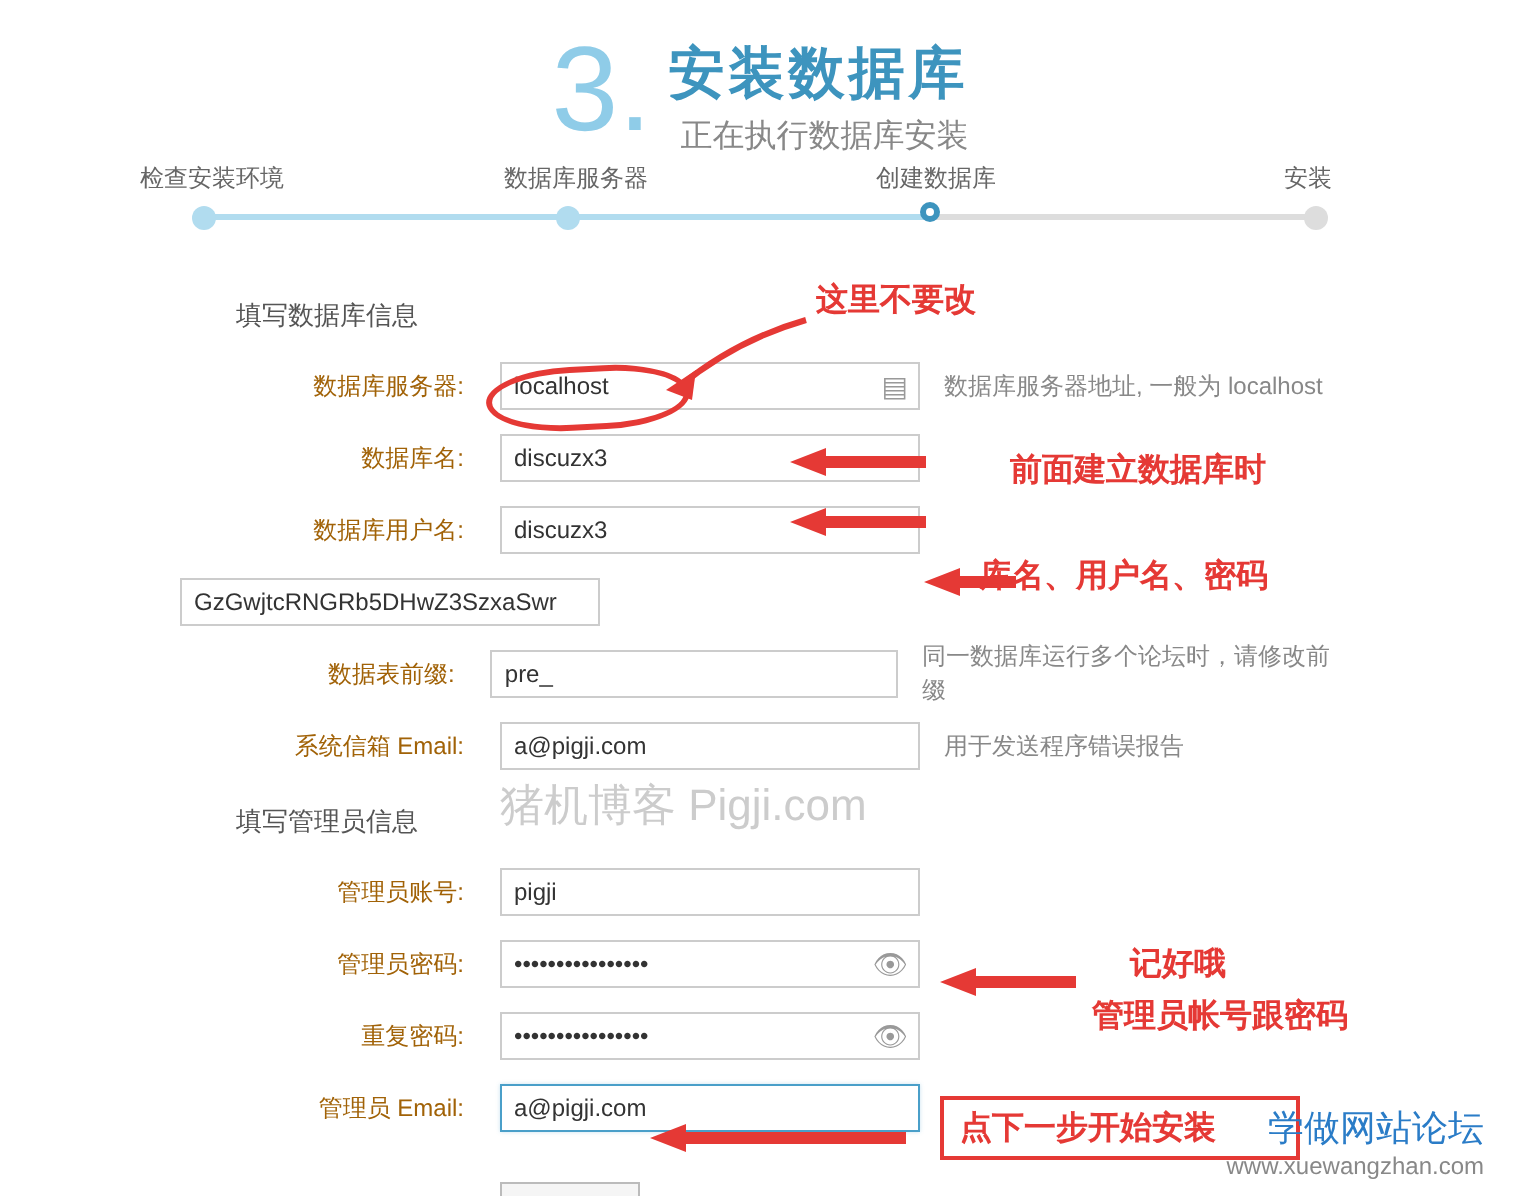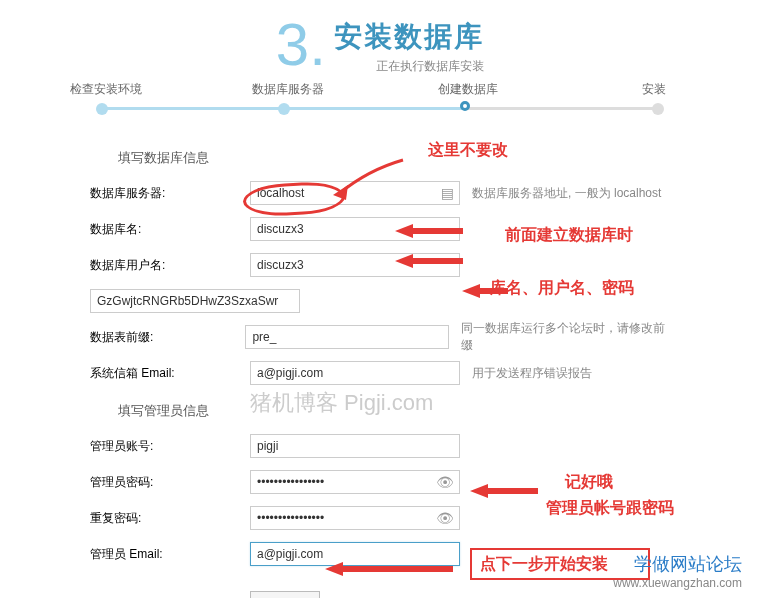--- a/index.html
+++ b/index.html
@@ -2,37 +2,37 @@
 <html><head>
   <meta charset="utf-8">
   <style>
     * { margin: 0; padding: 0; box-sizing: border-box; }
     body { font-family: "Microsoft YaHei", Arial, sans-serif; font-size: 12px; color: #666; background: #fff; width: 760px; height: 598px; position: relative; overflow: hidden; }
     
     .header { text-align: center; padding-top: 10px; }
     .step-number { display: inline-block; vertical-align: top; font-size: 60px; font-weight: 300; color: #8fcce8; font-family: Arial; margin-right: 5px; }
     .title-block { display: inline-block; vertical-align: top; text-align: right; padding-top: 8px; }
     .title { font-size: 28px; color: #3d94be; font-weight: bold; letter-spacing: 2px; }
-    .subtitle { font-size: 12px; color: #888; margin-top: 2px; }
+    .subtitle { font-size: 16px; color: #888; margin-top: 2px; }
     
     .progress { position: relative; margin: 20px 90px 30px 90px; height: 20px; }
     .progress-line { position: absolute; top: 8px; height: 3px; }
     .line1 { left: 12px; width: 182px; background: #b1dcef; }
     .line2 { left: 194px; width: 182px; background: #b1dcef; }
     .line3 { left: 376px; width: 192px; background: #ddd; }
     .progress-dot { position: absolute; width: 12px; height: 12px; border-radius: 50%; top: 4px; }
     .dot-done { background: #b1dcef; }
     .dot-current { background: #fff; border: 3px solid #3d94be; width: 10px; height: 10px; top: 2px; }
     .dot-future { background: #ddd; }
     .progress-label { position: absolute; top: -18px; font-size: 12px; color: #666; white-space: nowrap; }
     
     .form-section { margin: 0 90px; }
     .section-title { font-size: 13px; color: #555; margin: 15px 0 12px 28px; }
     .form-row { display: flex; align-items: center; margin-bottom: 8px; height: 28px; }
-    .form-label { width: 160px; padding-right: 18px; color: #000000; font-size: 12px; }
+    .form-label { width: 160px; text-align: right; padding-right: 18px; color: #a16207; font-size: 12px; }
     .form-input { width: 210px; height: 24px; border: 1px solid #ccc; padding: 0 6px; font-size: 12px; color: #333; background: #fff; }
     .form-input.focused { border: 1px solid #4a9fc9; box-shadow: 0 0 2px rgba(74,159,201,0.3); }
     .form-hint { margin-left: 12px; color: #888; font-size: 12px; }
     .input-wrap { position: relative; width: 210px; }
     .input-icon { position: absolute; right: 6px; top: 4px; color: #999; font-size: 14px; pointer-events: none; }
     
     .btn-next { margin-left: 160px; margin-top: 15px; padding: 4px 16px; border: 1px solid #bbb; background: #f5f5f5; cursor: pointer; font-size: 12px; color: #555; }
     
     .annot { position: absolute; color: #e53935; font-size: 16px; font-weight: bold; pointer-events: none; }
     .arrow { position: absolute; pointer-events: none; }
@@ -133,21 +133,21 @@
   <div class="form-row">
     <div class="form-label">管理员 Email:</div>
     <input class="form-input focused" value="a@pigji.com" style="">
   </div>
   
   <button class="btn-next">下一步</button>
 </div>
 
 <div class="circle-mark" style="left:243px; top:183px; width:102px; height:32px;"></div>
 
-<div class="annot" style="left:428px; top:140px;text-align:center;">这里不要改</div>
+<div class="annot" style="left:408px; top:140px;text-align:center;">这里不要改</div>
 <div class="arrow" style="left:328px; top:155px;">
   <svg width="80" height="50">
       <path d="M75,5 Q40,15 12,38" stroke="#e53935" stroke-width="3" fill="none"></path>
       <polygon points="5,40 20,30 18,45" fill="#e53935"></polygon>
     </svg>
 </div>
 
 <div class="arrow" style="left:395px; top:222px;">
   <svg width="70" height="18">
       <polygon points="0,9 18,2 18,6 68,6 68,12 18,12 18,16" fill="#e53935"></polygon>

